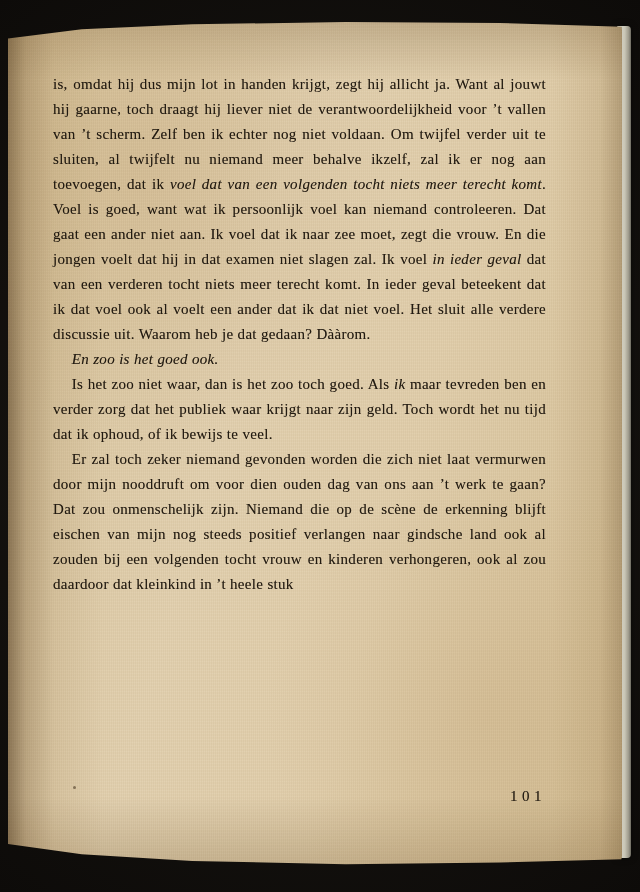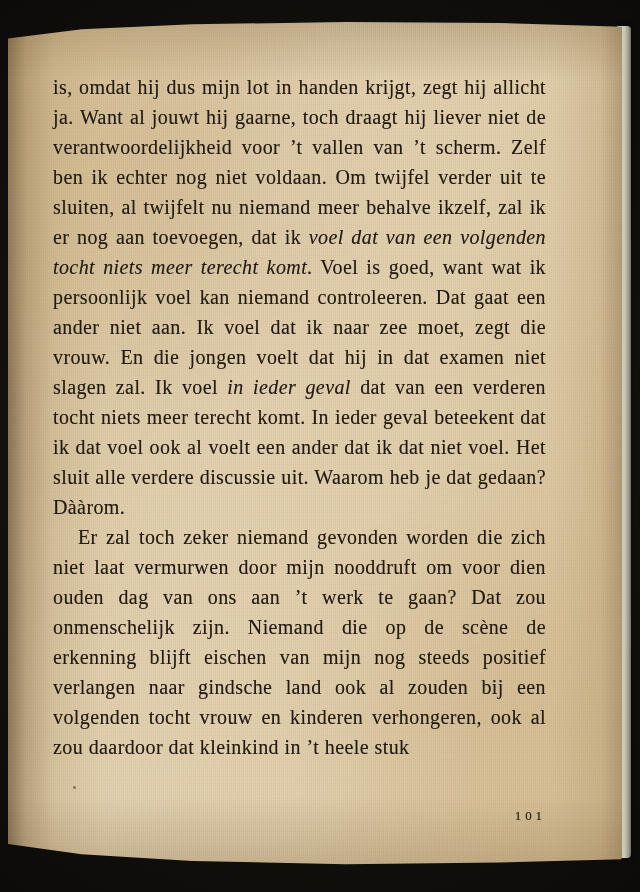--- a/index.html
+++ b/index.html
@@ -101,22 +101,22 @@
   .textblock {
     position: absolute;
     left: 45px;
     top: 52px;
     width: 493px;
     color: #211a11;
   }
 
   .para {
     margin: 0;
-    font-size: 20px;
-    line-height: 30px;
+    font-size: 15px;
+    line-height: 25px;
     text-align: justify;
     text-align-last: left;
     letter-spacing: .02em;
     word-spacing: .01em;
     text-indent: 0;
     text-shadow: 0 0 .6px rgba(40,28,14,.40);
   }
 
   .para + .para { text-indent: 1.25em; }
 
@@ -124,25 +124,25 @@
     font-style: italic;
     text-indent: 1.25em;
   }
 
   .para.italic-short { text-align-last: left; }
 
   em { font-style: italic; }
 
   .folio {
     position: absolute;
-    top: 788px;
+    top: 768px;
     left: 45px;
     width: 493px;
     text-align: right;
-    font-size: 13px;
+    font-size: 15px;
     letter-spacing: .30em;
     color: #221b12;
     text-shadow: 0 0 .6px rgba(40,28,14,.4);
   }
 
   
   .speck {
     position: absolute;
     left: 65px;
     top: 766px;
@@ -159,20 +159,22 @@
 
   <div class="scan-bg"></div>
 
   <div class="fore-edge"></div>
 
   <div class="page">
     <div class="grain"></div>
 
     <div class="textblock">
       <p class="para"><span>is, omdat hij dus mijn lot in handen krijgt, zegt hij allicht ja. Want al jouwt hij gaarne, toch draagt hij liever niet de verantwoordelijkheid voor ’t vallen van ’t scherm. Zelf ben ik echter nog niet voldaan. Om twijfel verder uit te sluiten, al twijfelt nu niemand meer behalve ikzelf, zal ik er nog aan toevoegen, dat ik </span><em>voel dat van een volgenden tocht niets meer terecht komt</em><span>. Voel is goed, want wat ik persoonlijk voel kan niemand controleeren. Dat gaat een ander niet aan. Ik voel dat ik naar zee moet, zegt die vrouw. En die jongen voelt dat hij in dat examen niet slagen zal. Ik voel </span><em>in ieder geval</em><span> dat van een verderen tocht niets meer terecht komt. In ieder geval beteekent dat ik dat voel ook al voelt een ander dat ik dat niet voel. Het sluit alle verdere discussie uit. Waarom heb je dat gedaan? Dààrom.</span></p>
+      <p class="para italic italic-short"><em>En zoo is het goed ook.</em></p>
+      <p class="para"><span>Is het zoo niet waar, dan is het zoo toch goed. Als </span><em>ik</em><span> maar tevreden ben en verder zorg dat het publiek waar krijgt naar zijn geld. Toch wordt het nu tijd dat ik ophoud, of ik bewijs te veel.</span></p>
       <p class="para"><span>Er zal toch zeker niemand gevonden worden die zich niet laat vermurwen door mijn nooddruft om voor dien ouden dag van ons aan ’t werk te gaan? Dat zou onmenschelijk zijn. Niemand die op de scène de erkenning blijft eischen van mijn nog steeds positief verlangen naar gindsche land ook al zouden bij een volgenden tocht vrouw en kinderen verhongeren, ook al zou daardoor dat kleinkind in ’t heele stuk</span></p>
     </div>
 
     <div class="speck"></div>
 
     <div class="folio">101</div>
   </div>
 
 </div>
 

